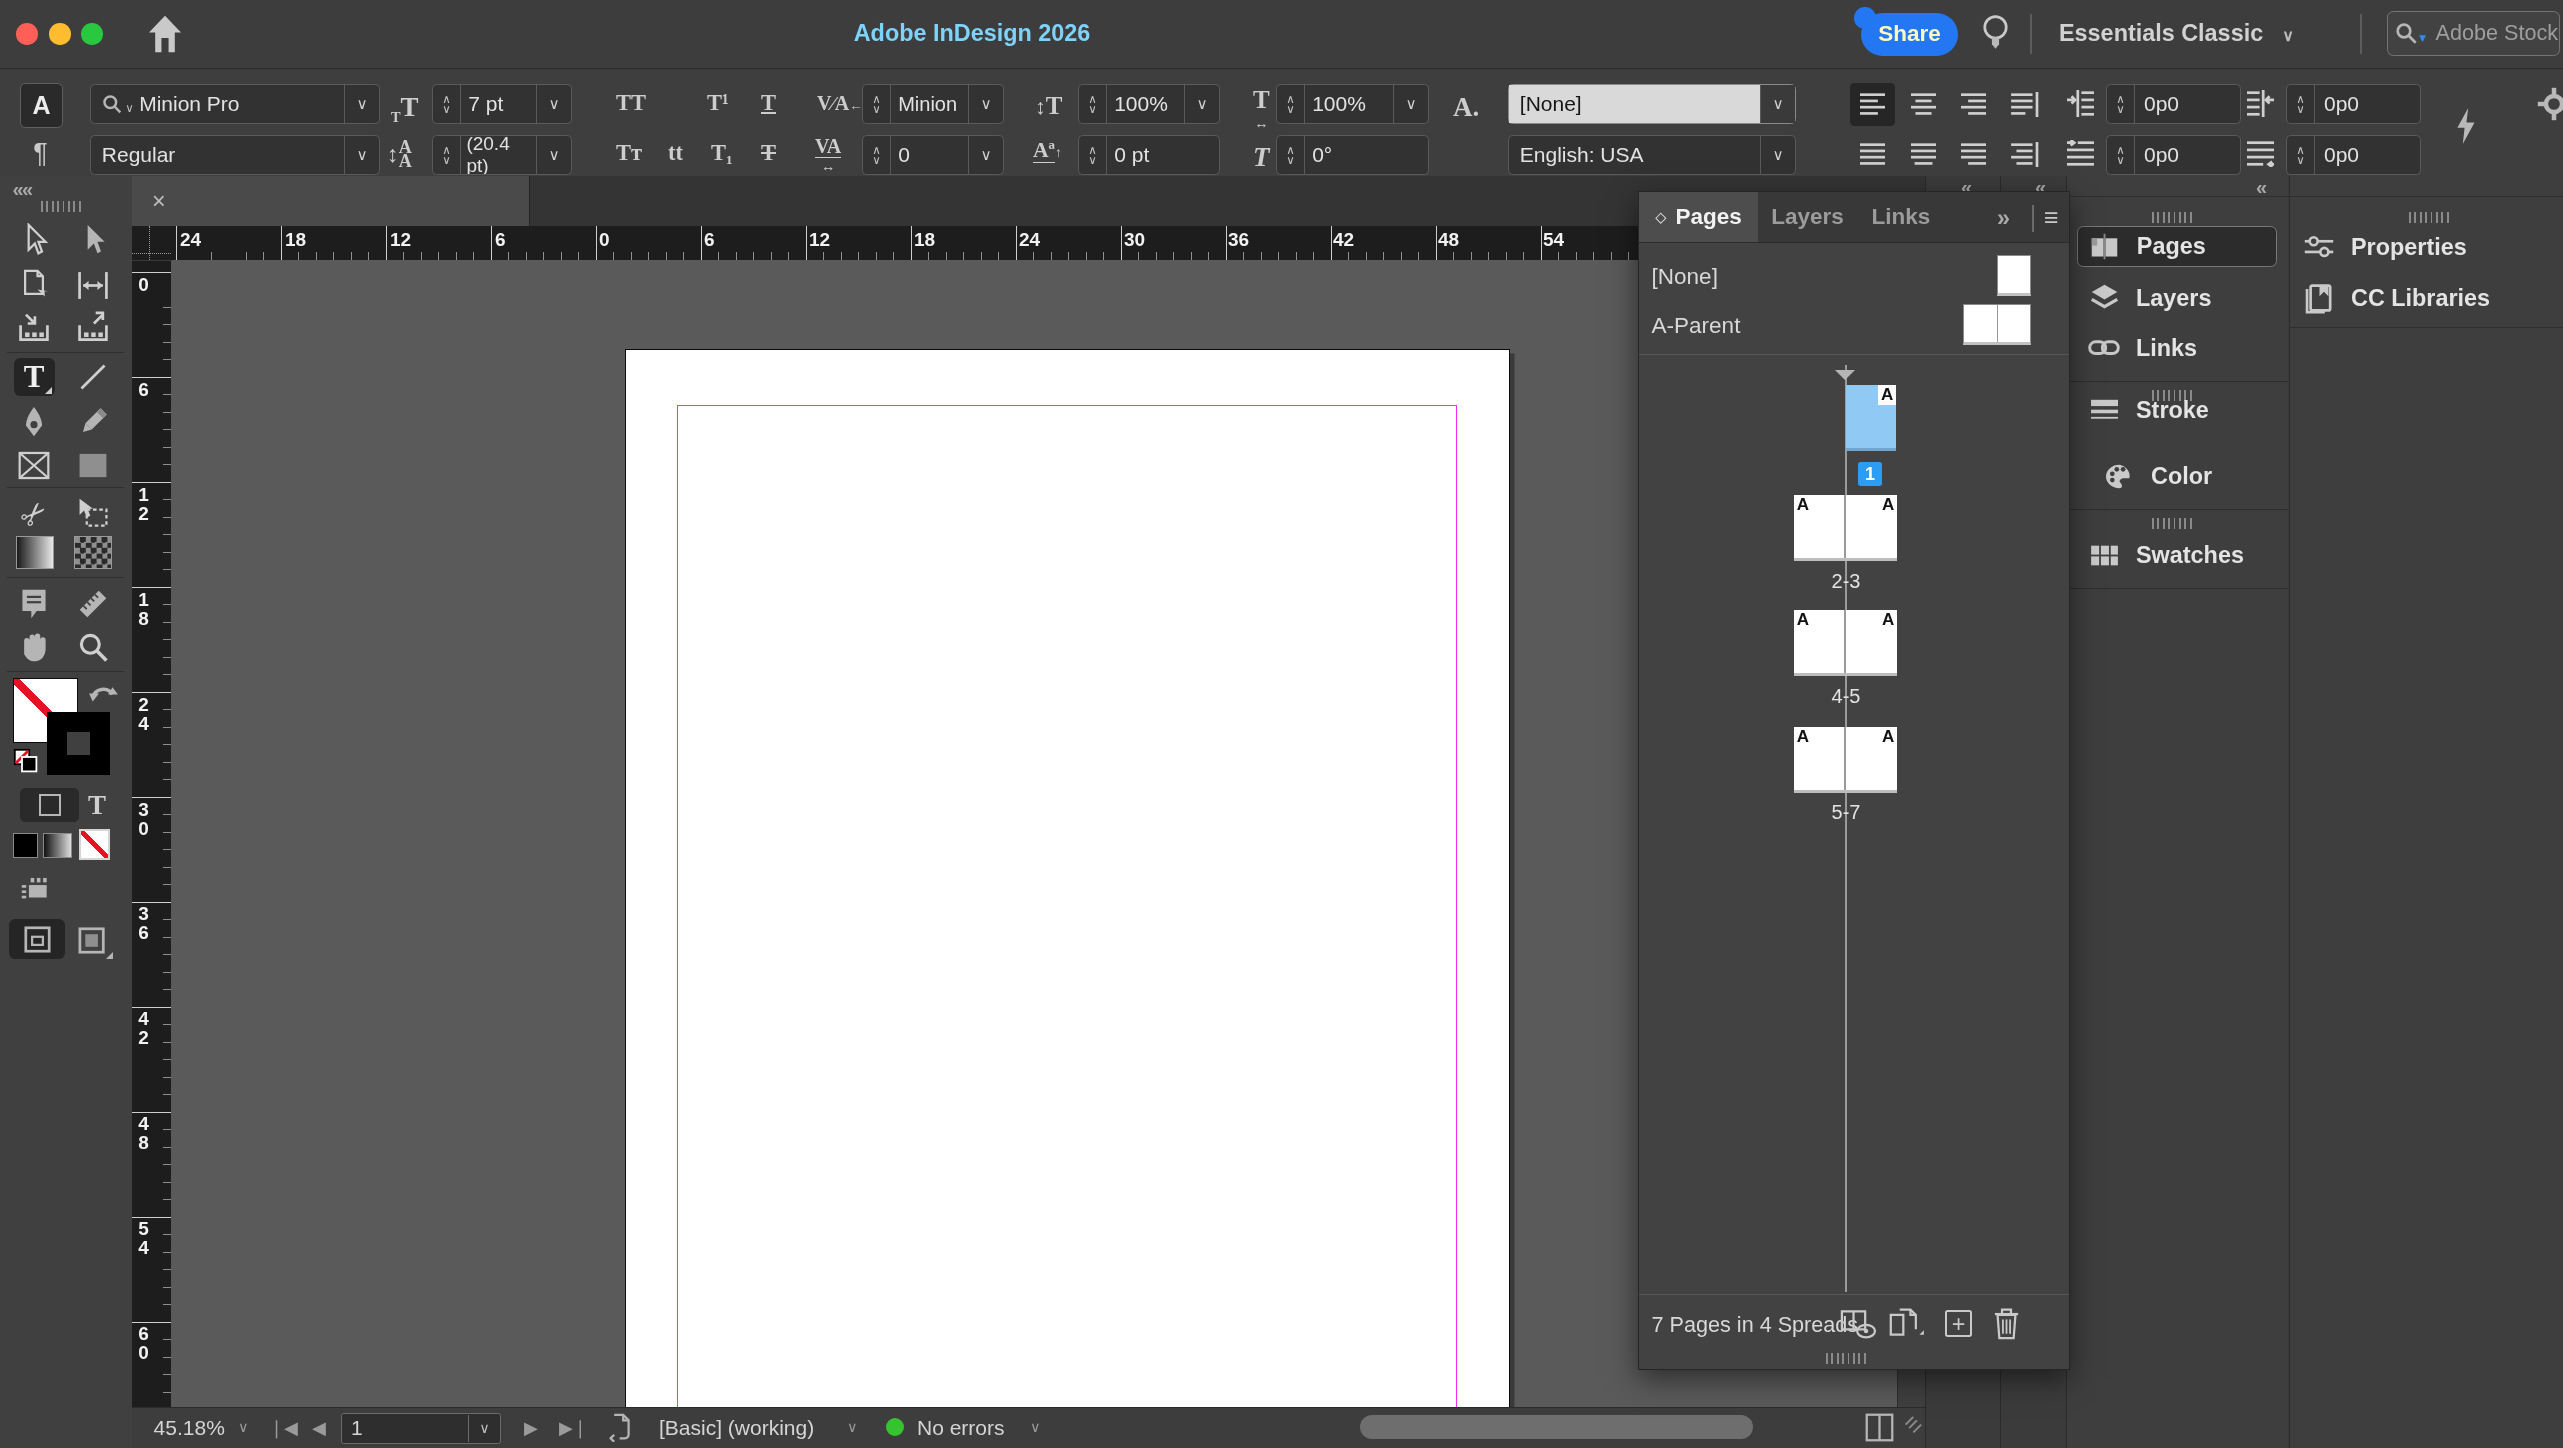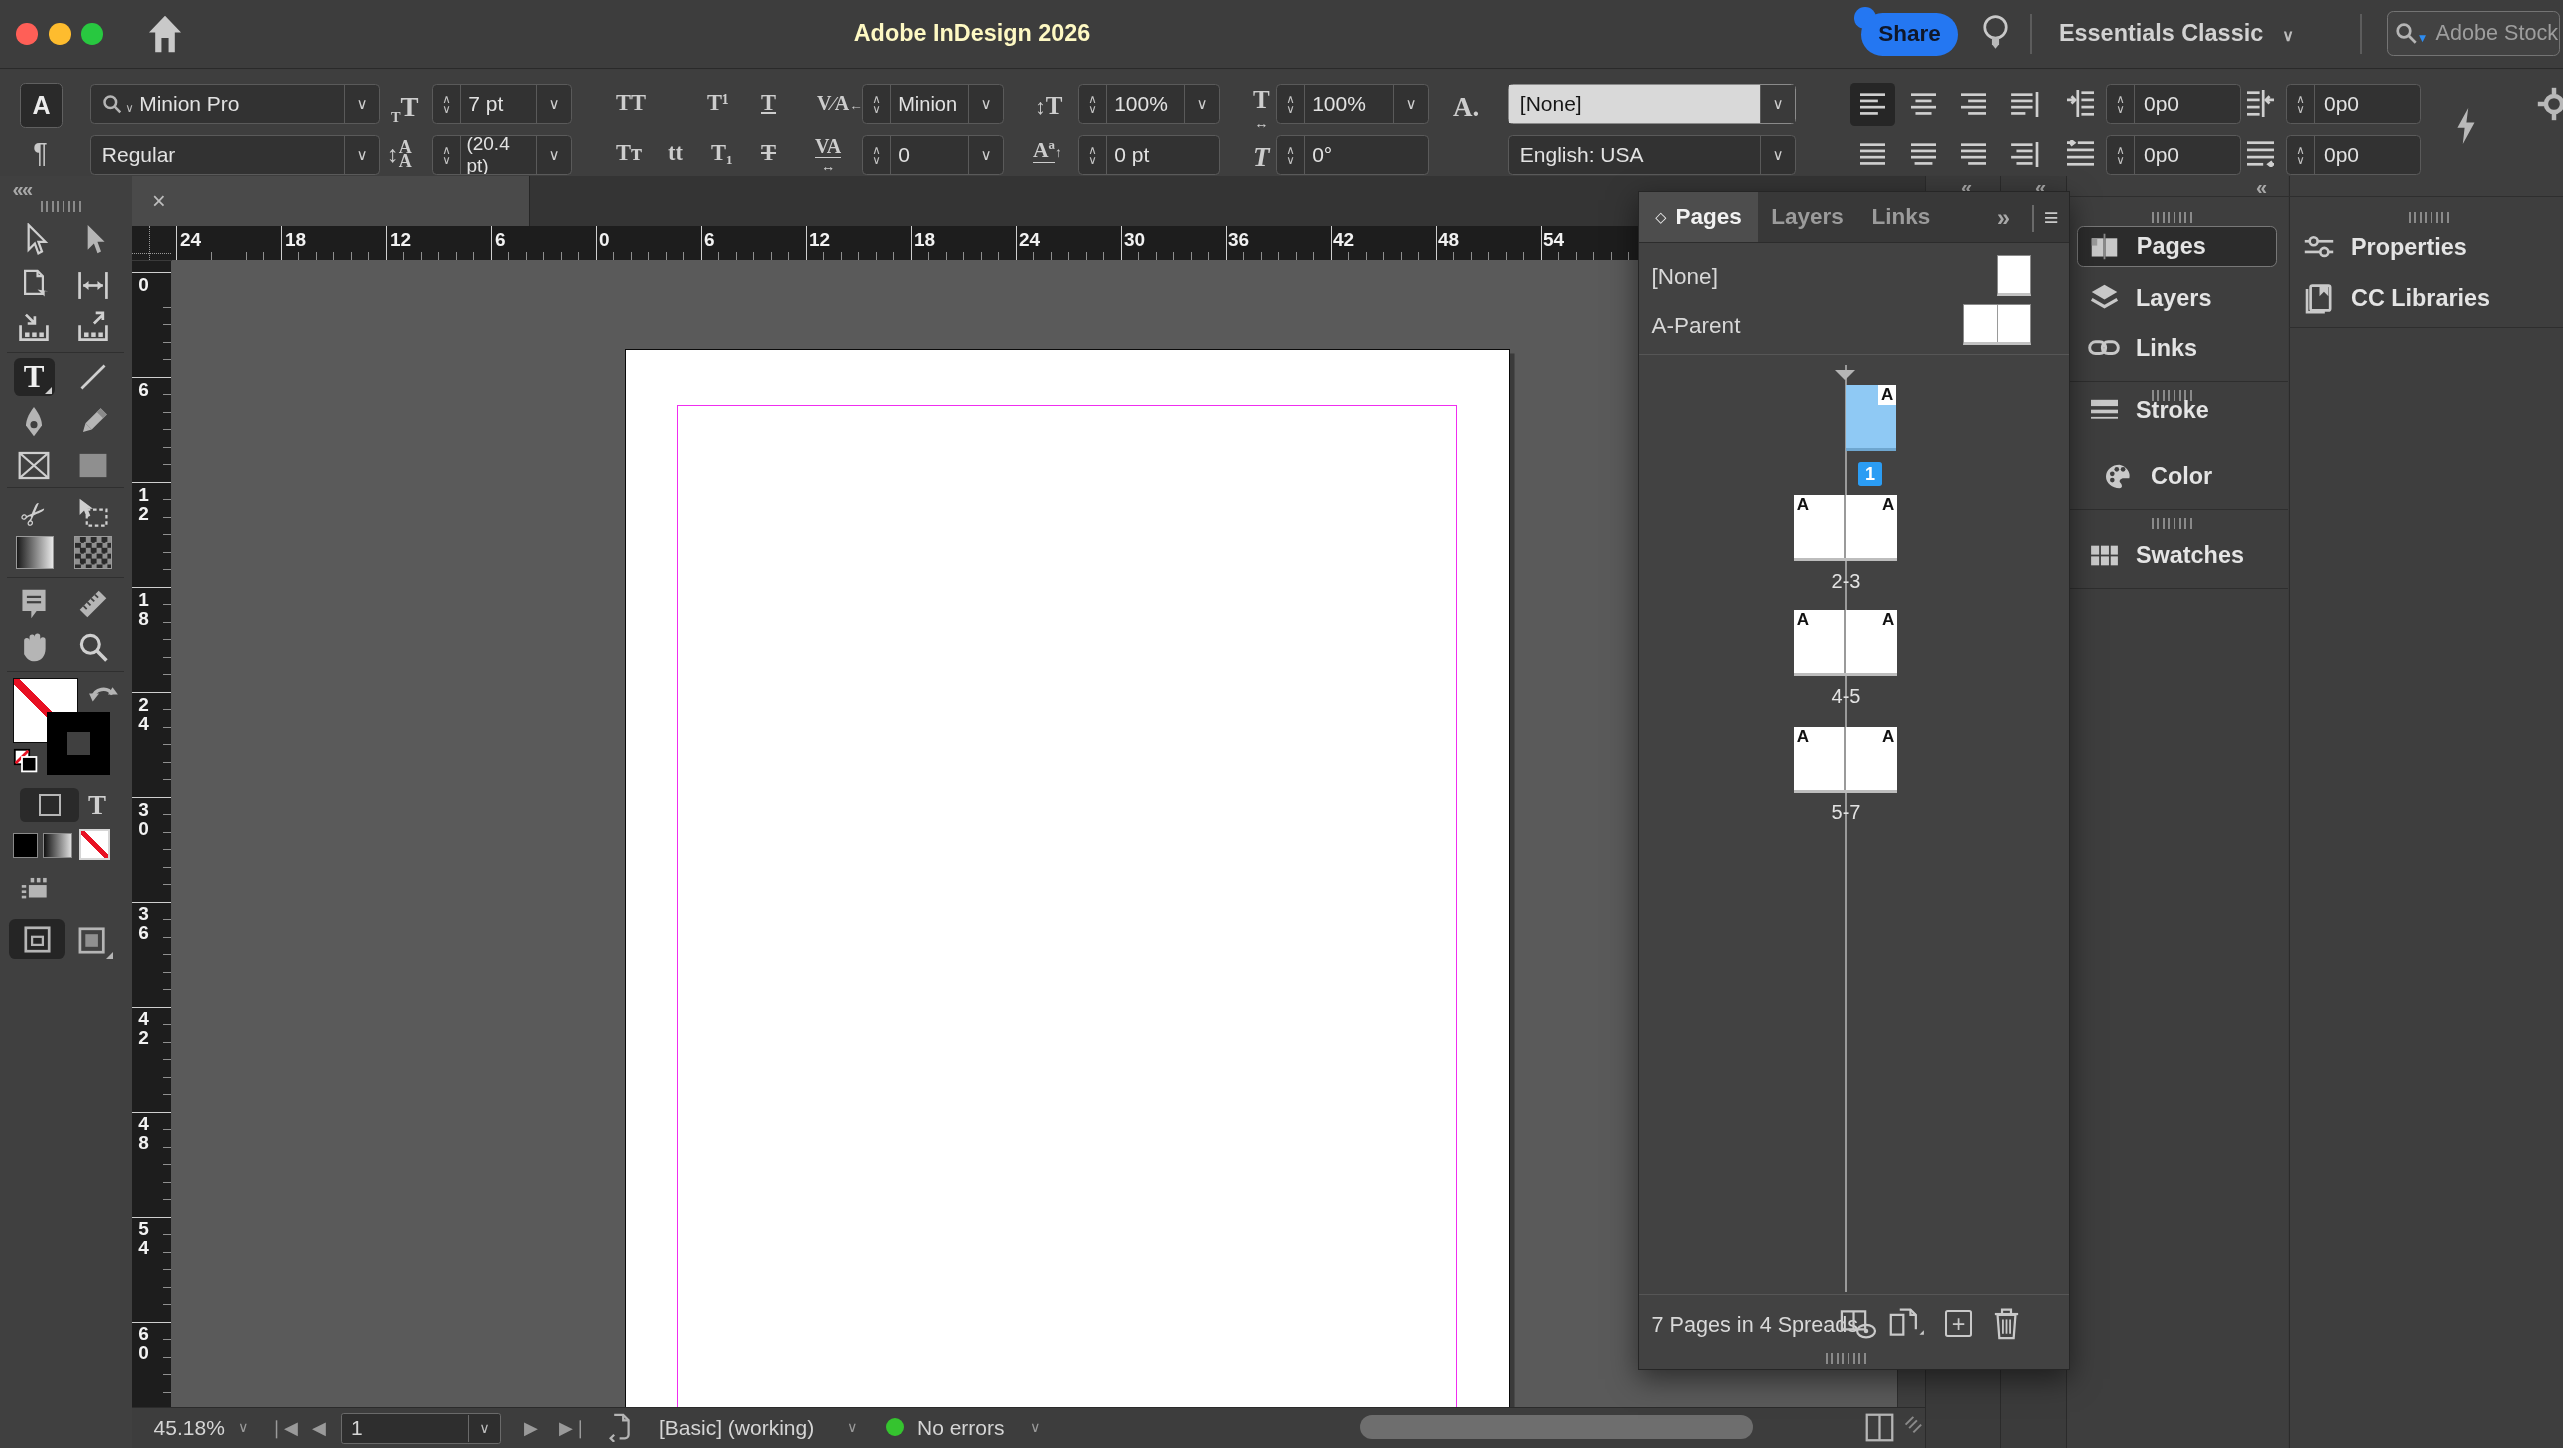--- a/index.html
+++ b/index.html
@@ -4,21 +4,21 @@
 <style>
   html,body{margin:0;padding:0;background:#222;}
   body{font-family:"Liberation Sans",sans-serif;-webkit-font-smoothing:antialiased;}
   #app{position:relative;width:2563px;height:1449px;background:#3d3d3d;overflow:hidden;font-family:"Liberation Sans",sans-serif;}
   .abs{position:absolute;}
   .txt{color:#d8d8d8;white-space:nowrap;}
   svg{display:block;}
   
   #titlebar{left:0;top:0;width:2563px;height:68px;background:#3d3d3d;border-bottom:1.8px solid #2a2a2a;}
   .light{width:21.6px;height:21.6px;border-radius:50%;top:23.4px;}
-  .share-pill{background:#2477f2;border-radius:22.5px;color:#0f172a;font-size:22.5px;font-weight:700;display:flex;align-items:center;justify-content:center;}
+  .share-pill{background:#2477f2;border-radius:22.5px;color:#fef9c3;font-size:22.5px;font-weight:700;display:flex;align-items:center;justify-content:center;}
   .vdiv{width:1.8px;background:#5c5c5c;}
   
   #controls{left:0;top:70px;width:2563px;height:106px;background:#3e3e3e;border-bottom:1.8px solid #282828;}
   .field{background:#323232;border:0.9px solid #5a5a5a;border-radius:4.5px;display:flex;align-items:stretch;height:40px;box-sizing:border-box;color:#e2e2e2;font-size:21px;}
   .field .val{flex:1;display:flex;align-items:center;padding-left:10.8px;overflow:hidden;}
   .field .dd{width:34px;border-left:0.9px solid #5a5a5a;display:flex;align-items:center;justify-content:center;color:#cfcfcf;font-size:15.3px;}
   .field .spin{width:27px;border-right:0.9px solid #5a5a5a;display:flex;flex-direction:column;align-items:center;justify-content:center;color:#c4c4c4;font-size:11.7px;line-height:10px;}
   .tgl{color:#cdcdcd;font-size:22.5px;font-family:"Liberation Serif",serif;font-weight:700;}
   .alignbtn{width:45px;height:43px;border-radius:4.5px;display:flex;align-items:center;justify-content:center;}
   .alignbtn.sel{background:#262626;}
@@ -78,21 +78,21 @@
 
   <div id="titlebar" class="abs">
     <span class="abs light" style="left:16px;background:#ff5f57"></span>
     <span class="abs light" style="left:49px;background:#febc2e"></span>
     <span class="abs light" style="left:81px;background:#28c840"></span>
     <span class="abs" style="left:147px;top:12.6px">
       <svg width="36" height="41" viewBox="0 0 40 46">
           <path d="M20 3 L38 22 H31 V44 H24 V28 H16 V44 H9 V22 H2 Z" fill="#c9c9c9"></path>
         </svg>
     </span>
-    <div class="abs txt" style="left:837px;top:20px;width:270px;text-align:center;font-size:23.4px;font-weight:700;color:#fef9c3">Adobe InDesign 2026</div>
+    <div class="abs txt" style="left:837px;top:20px;width:270px;text-align:center;font-size:23.4px;font-weight:700;color:#7dd3fc">Adobe InDesign 2026</div>
     <span class="abs" style="left:1854px;top:7.2px;width:21.6px;height:21.6px;border-radius:50%;background:#2477f2"></span>
     <div class="abs share-pill" style="left:1861px;top:12.6px;width:97px;height:43px">
         <span>Share</span>
       </div>
     <span class="abs" style="left:1980px;top:12.6px">
       <svg width="31" height="43" viewBox="0 0 34 48">
           <circle cx="17" cy="16" r="12" fill="none" stroke="#c9c9c9" stroke-width="3"></circle>
           <path d="M13 27 h8 v8 l-4 5 -4-5 Z" fill="#b9b9b9"></path>
         </svg>
     </span>

